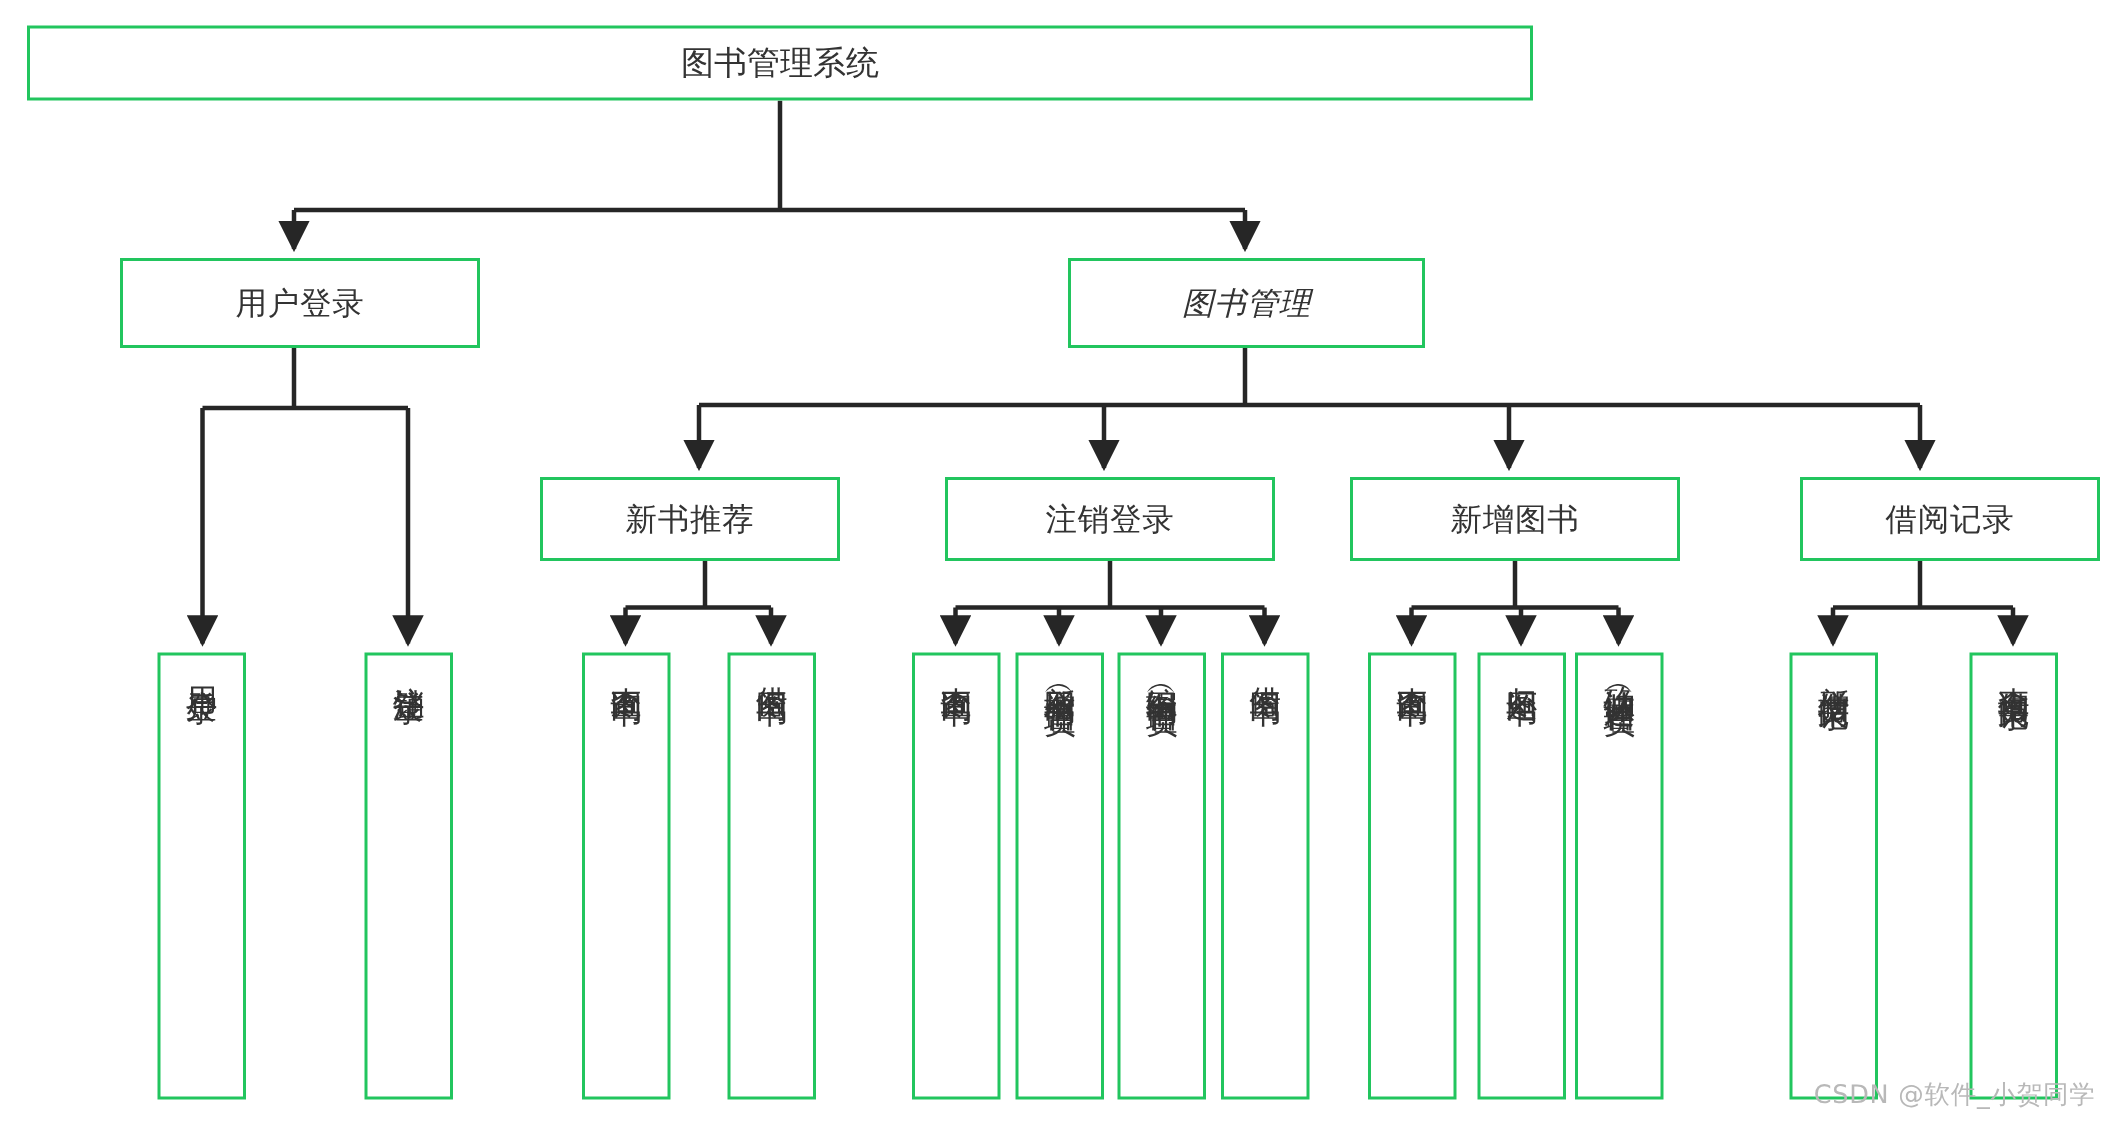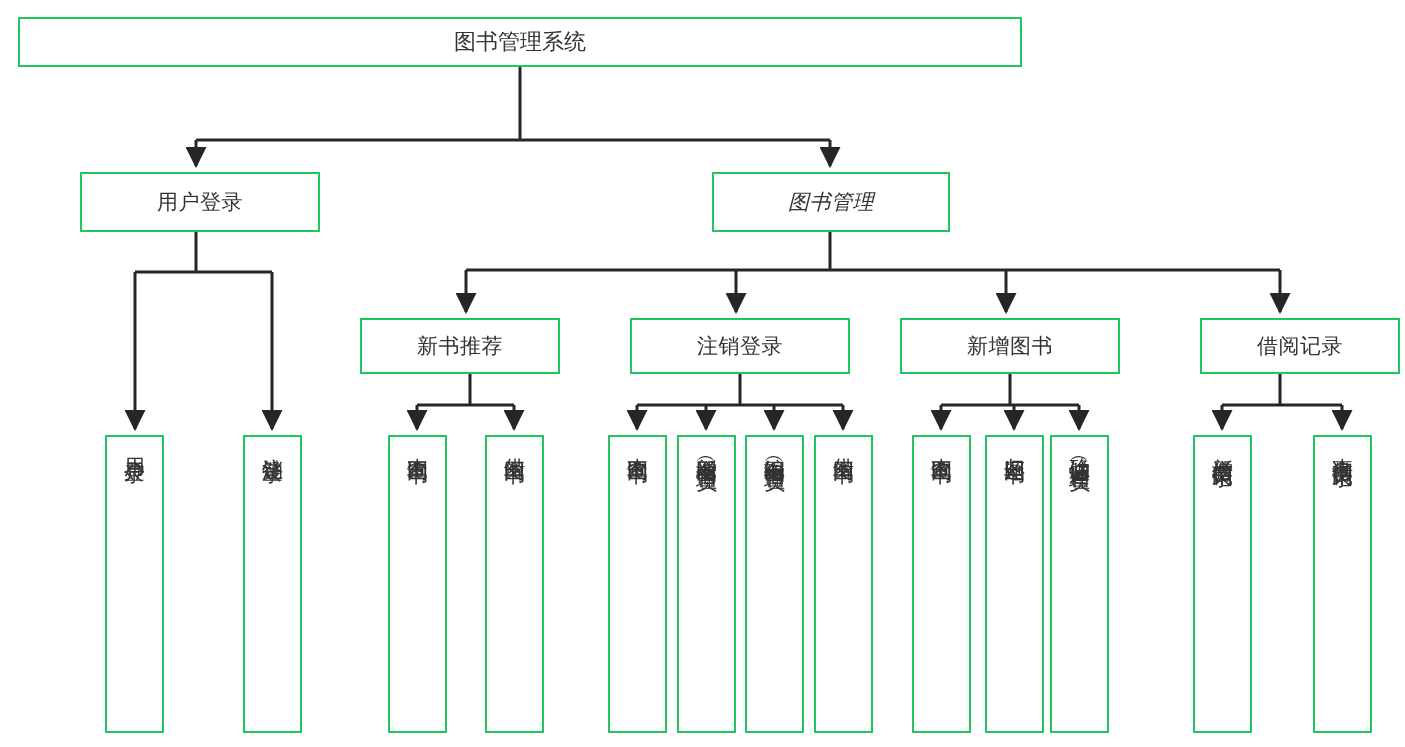--- a/index.html
+++ b/index.html
@@ -183,13 +183,14 @@
         <span class="vtext">确认归还（管理员）</span>
       </div>
       <div class="node leaf" style="left: 1193px; top: 435px; width: 59px; height: 298px;">
         <span class="vtext">新增借阅记录</span>
       </div>
       <div class="node leaf" style="left: 1313px; top: 435px; width: 59px; height: 298px;">
         <span class="vtext">查询借阅记录</span>
       </div>
     </div>
 
+  <div id="watermark">CSDN @软件_小贺同学</div>
 </div>
 
 </body></html>

